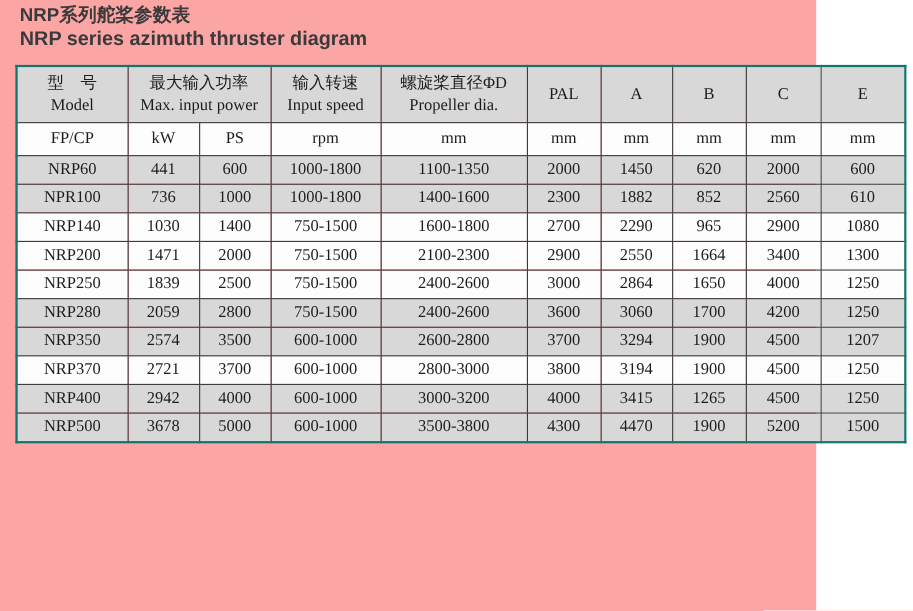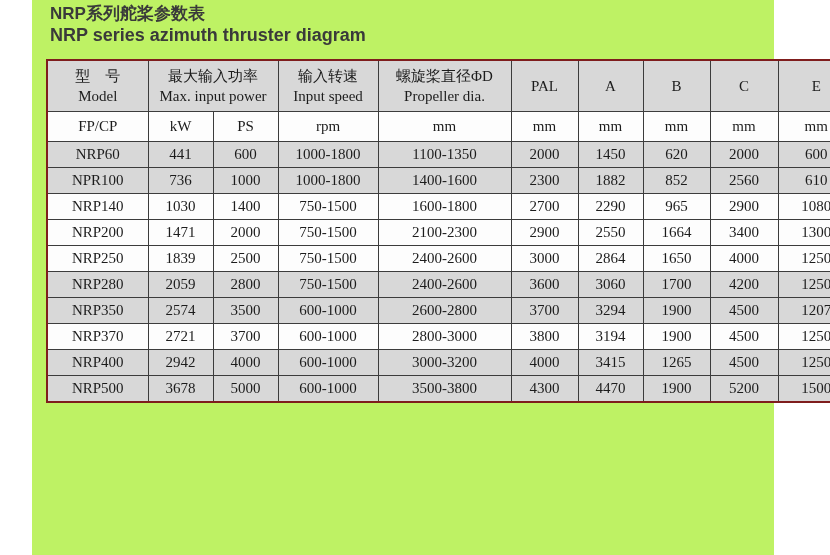--- a/index.html
+++ b/index.html
@@ -6,23 +6,22 @@
     margin: 0;
     padding: 0;
     background: #ffffff;
     width: 830px;
     height: 555px;
     overflow: hidden;
   }
   .page {
     width: 742px;
     height: 555px;
-    background: #bef264;
+    background: #fca5a5;
     box-sizing: border-box;
-    margin-left: 32px;
   }
   .titles {
     padding: 3px 0 0 18px;
   }
   .title-zh {
     font-family: "Liberation Sans", sans-serif;
     font-weight: bold;
     font-size: 17px;
     color: #3a3a3a;
     margin: 0;
@@ -37,21 +36,21 @@
     line-height: 1.25;
   }
   table.params {
     border-collapse: collapse;
     table-layout: fixed;
     width: 808px;
     margin: 12px 0 0 14px;
     font-family: "Liberation Serif", serif;
     font-size: 15px;
     color: #1c1c1c;
-    border: 2px solid #7f1d1d;
+    border: 2px solid #0f766e;
   }
   table.params th,
   table.params td {
     border: 1px solid #3c3c3c;
     text-align: center;
     vertical-align: middle;
     padding: 0 2px;
     overflow: hidden;
     white-space: nowrap;
   }

